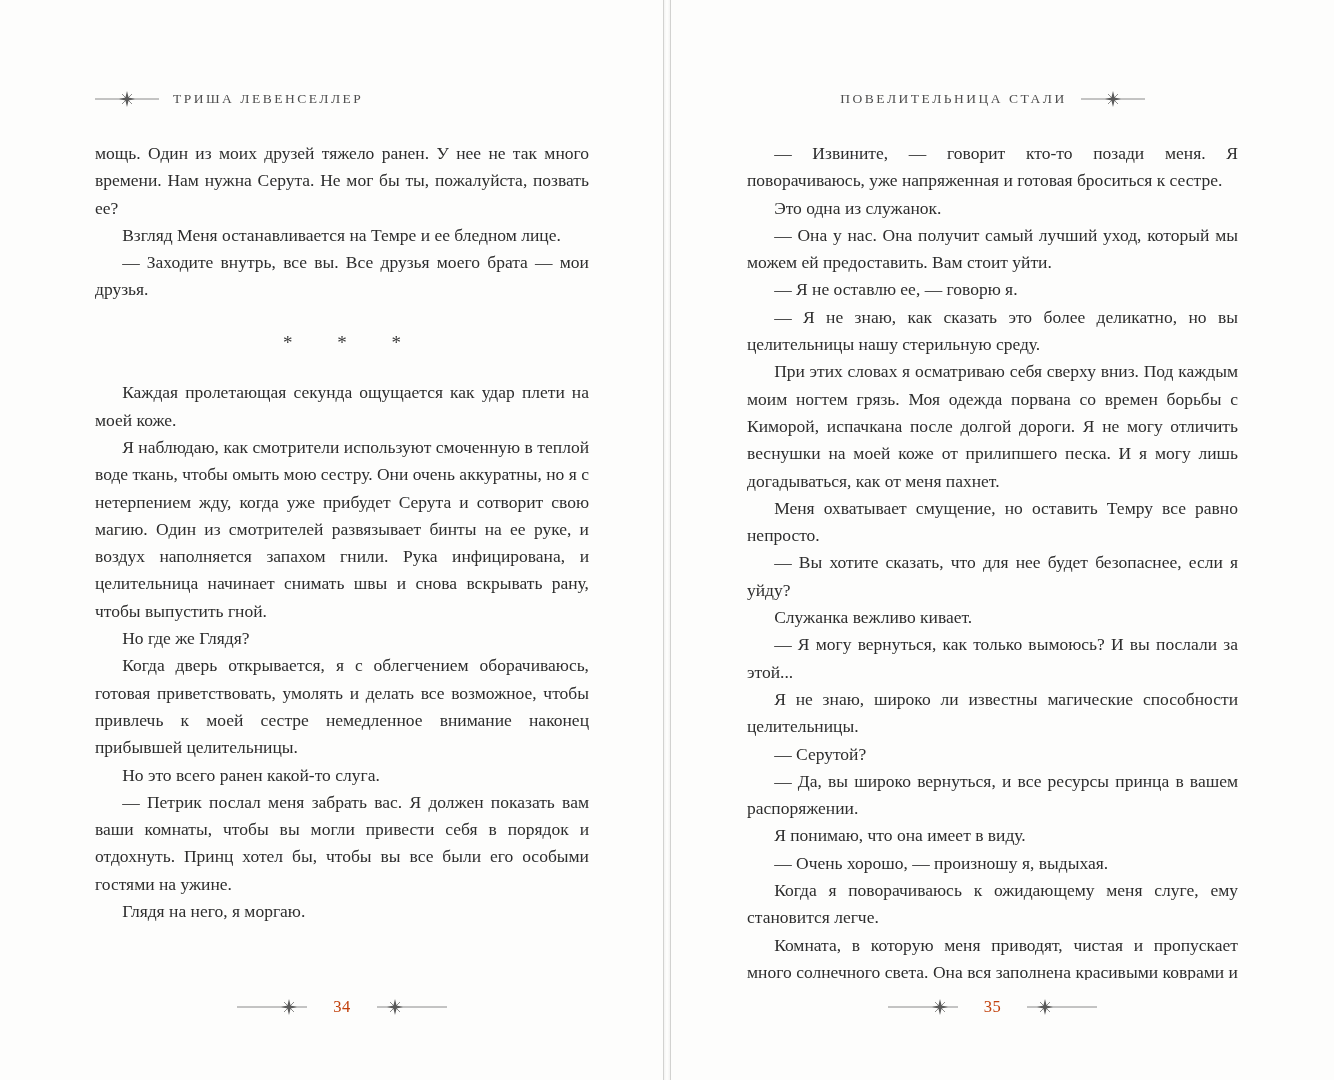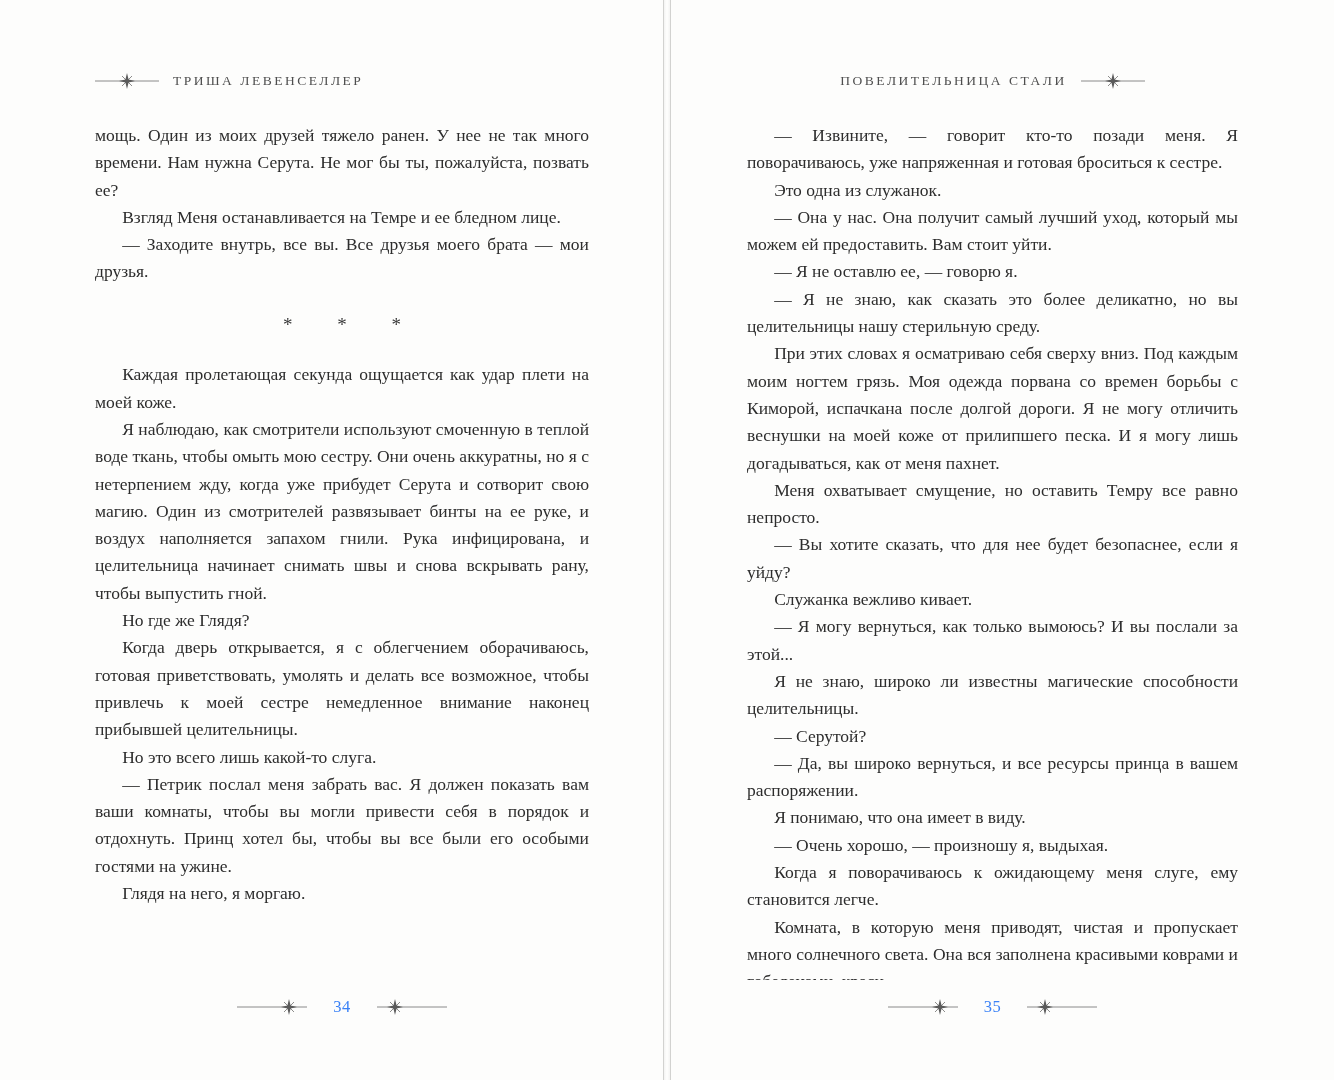--- a/index.html
+++ b/index.html
@@ -22,21 +22,21 @@
     width: 8px;
     transform: translateX(-50%);
     border-left: 1px solid #d2d2d0;
     border-right: 1px solid #d2d2d0;
     background: linear-gradient(90deg, rgba(0,0,0,0.04), rgba(255,255,255,0) 40%, rgba(255,255,255,0) 60%, rgba(0,0,0,0.04));
   }
   .page {
     width: 667px; height: 1080px;
     display: flex;
     flex-direction: column;
-    padding-top: 70px;
+    padding-top: 88px;
     padding-bottom: 58px;
   }
   .page.left  { padding-left: 95px; padding-right: 78px; }
   .page.right { padding-left: 80px; padding-right: 96px; }
 
   .page-header {
     display: flex;
     align-items: center;
     gap: 14px;
     height: 22px;
@@ -79,21 +79,21 @@
     flex: 0 0 auto;
     display: flex;
     align-items: center;
     justify-content: center;
     gap: 26px;
     height: 30px;
     margin-top: 12px;
   }
   .page-number {
     font-size: 16.5px;
-    color: #3b82f6;
+    color: #c2410c;
     letter-spacing: 0.5px;
   }
 </style>
 </head>
 <body>
 
 <div class="spread">
 
   <div class="page left">
     <div class="page-header">
@@ -110,21 +110,21 @@
 
     <div class="page-body" id="left-body">
         <p class="para noindent">мощь. Один из моих друзей тяжело ранен. У нее не так много времени. Нам нужна Серута. Не мог бы ты, пожалуйста, позвать ее?</p>
         <p class="para indent">Взгляд Меня останавливается на Темре и ее бледном лице.</p>
         <p class="para indent">— Заходите внутрь, все вы. Все друзья моего брата — мои друзья.</p>
         <p class="para separator">* * *</p>
         <p class="para indent">Каждая пролетающая секунда ощущается как удар плети на моей коже.</p>
         <p class="para indent">Я наблюдаю, как смотрители используют смоченную в теплой воде ткань, чтобы омыть мою сестру. Они очень аккуратны, но я с нетерпением жду, когда уже прибудет Серута и сотворит свою магию. Один из смотрителей развязывает бинты на ее руке, и воздух наполняется запахом гнили. Рука инфицирована, и целительница начинает снимать швы и снова вскрывать рану, чтобы выпустить гной.</p>
         <p class="para indent">Но где же Глядя?</p>
         <p class="para indent">Когда дверь открывается, я с облегчением оборачиваюсь, готовая приветствовать, умолять и делать все возможное, чтобы привлечь к моей сестре немедленное внимание наконец прибывшей целительницы.</p>
-        <p class="para indent">Но это всего лишь какой-то слуга.</p>
+        <p class="para indent">Но это всего ранен какой-то слуга.</p>
         <p class="para indent">— Петрик послал меня забрать вас. Я должен показать вам ваши комнаты, чтобы вы могли привести себя в порядок и отдохнуть. Принц хотел бы, чтобы вы все были его особыми гостями на ужине.</p>
         <p class="para indent">Глядя на него, я моргаю.</p>
       </div>
 
     <div class="page-footer">
       <span class="ornament">
         <svg width="70" height="18" viewBox="0 0 70 18">
           <line x1="0" y1="9" x2="70" y2="9" stroke="#8a8a8a" stroke-width="1"></line>
           <path d="M52 1 L53.6 7.4 L60 9 L53.6 10.6 L52 17 L50.4 10.6 L44 9 L50.4 7.4 Z" fill="#5a5a5a"></path>
           <line x1="47" y1="4" x2="57" y2="14" stroke="#5a5a5a" stroke-width="0.7"></line>

